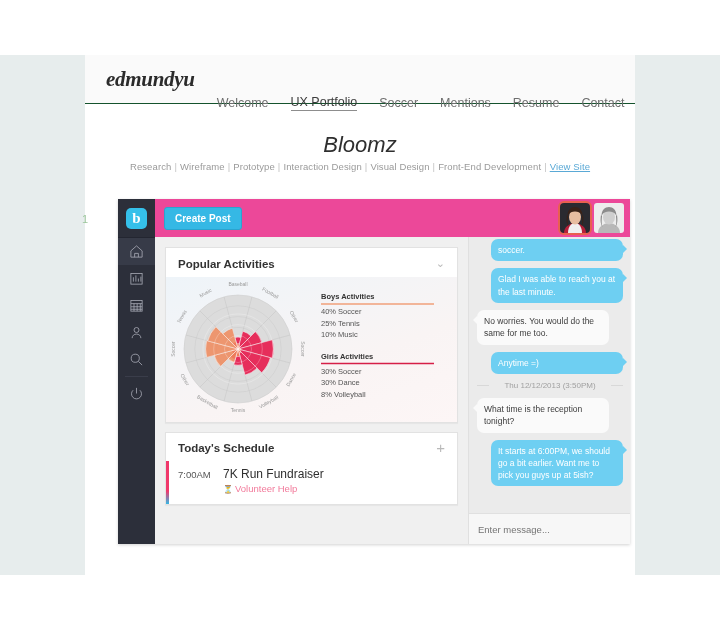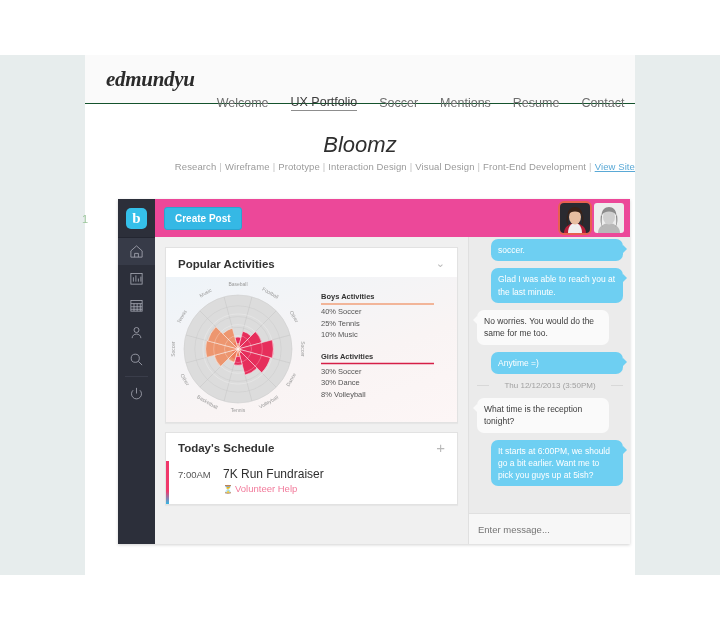--- a/index.html
+++ b/index.html
@@ -14,21 +14,21 @@
 
   
   .nav{position:absolute;left:85px;top:55px;width:550px;height:48px;background:#fafafa;border-bottom:1px solid #14532d;display:flex;align-items:center;}
   .logo{font-family:"Liberation Serif",serif;font-style:italic;font-weight:bold;font-size:21px;color:#2b2b2b;margin-left:21px;letter-spacing:-0.3px;}
   .navlinks{display:flex;align-items:center;margin-left:22px;gap:22px;margin-top:48px;}
   .navlink{font-size:12.5px;color:#6e6e6e;white-space:nowrap;cursor:pointer;}
   .navlink.active{color:#3b3b3b;border-bottom:1px solid #8d8d8d;padding-bottom:1px;}
 
   
   .title{position:absolute;left:85px;top:132px;width:550px;text-align:center;font-family:Liberation Sans, sans-serif;font-style:italic;font-size:22px;color:#2f2f2f;}
-  .subtitle{position:absolute;left:85px;top:161px;width:550px;text-align:right;font-size:9.5px;color:#9a9a9a;letter-spacing:0.1px;}
+  .subtitle{position:absolute;left:85px;top:161px;width:550px;text-align:center;font-size:9.5px;color:#9a9a9a;letter-spacing:0.1px;}
   .subtitle .sep{color:#c4c4c4;margin:0 3px;}
   .subtitle a{color:#5aa9d6;text-decoration:underline;}
 
   
   .marker{position:absolute;left:82px;top:213px;font-size:11px;color:#9cc69c;}
 
   
   .app{position:absolute;left:118px;top:199px;width:512px;height:345px;background:#f5f5f5;box-shadow:0 1px 3px rgba(0,0,0,.18);overflow:hidden;}
 
   

